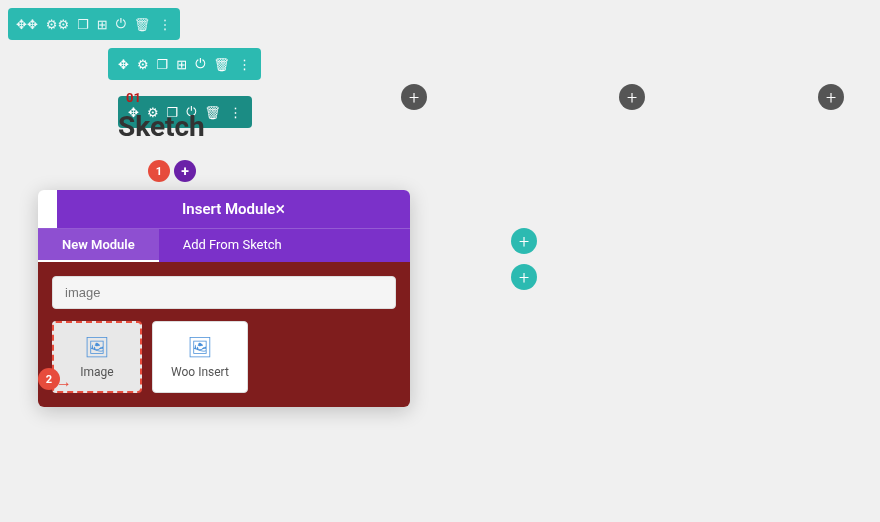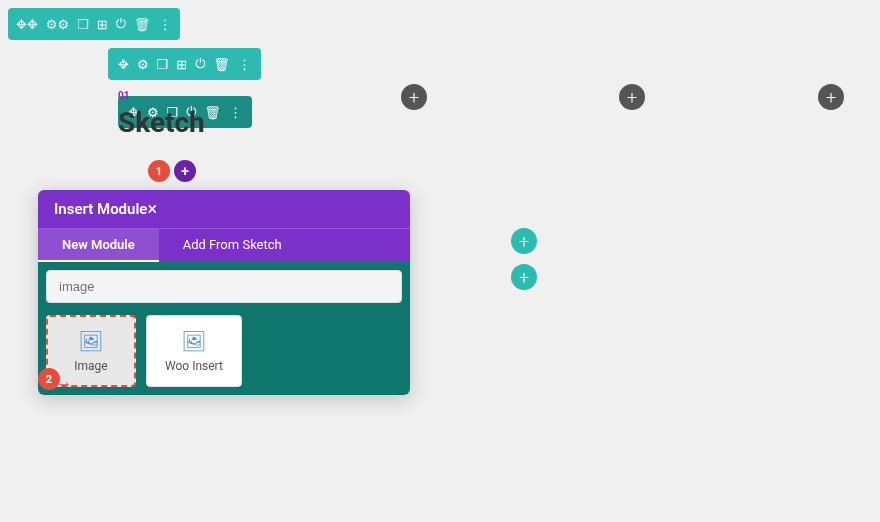--- a/index.html
+++ b/index.html
@@ -74,23 +74,24 @@
     .page-content {
       position: absolute;
       top: 90px;
       left: 118px;
       font-size: 28px;
       font-weight: 700;
       color: #333;
       line-height: 1.2;
     }
     .page-content .line1 {
-      font-size: 10px;
-      color: #a21caf;
+      font-size: 13px;
+      color: #b91c1c;
       margin-bottom: 4px;
+      margin-left: 8px;
     }
 
     
     .badge-1 {
       position: absolute;
       top: 160px;
       left: 148px;
       width: 22px;
       height: 22px;
       background: #e74c3c;
@@ -133,22 +134,23 @@
       border-radius: 6px;
       overflow: hidden;
       box-shadow: 0 4px 20px rgba(0,0,0,0.2);
       z-index: 20;
     }
 
     .dialog-header {
       background: #7B31C9;
       display: flex;
       align-items: center;
-      justify-content: flex-start;
+      justify-content: center;
       padding: 10px 16px;
+      margin-left: 19px;
     }
     .dialog-title {
       color: white;
       font-size: 15px;
       font-weight: 600;
     }
     .dialog-close {
       color: white;
       font-size: 18px;
       cursor: pointer;
@@ -167,22 +169,22 @@
       cursor: pointer;
       border-bottom: 2px solid transparent;
     }
     .dialog-tab.active {
       background: rgba(255,255,255,0.15);
       border-bottom: 2px solid white;
       font-weight: 600;
     }
 
     .dialog-body {
-      padding: 8px;
-      background: #0f766e;
+      padding: 14px;
+      background: #7f1d1d;
     }
 
     .search-input {
       width: 100%;
       padding: 8px 12px;
       border: 1px solid #ddd;
       border-radius: 4px;
       font-size: 13px;
       background: #f5f5f5;
       color: #888;

